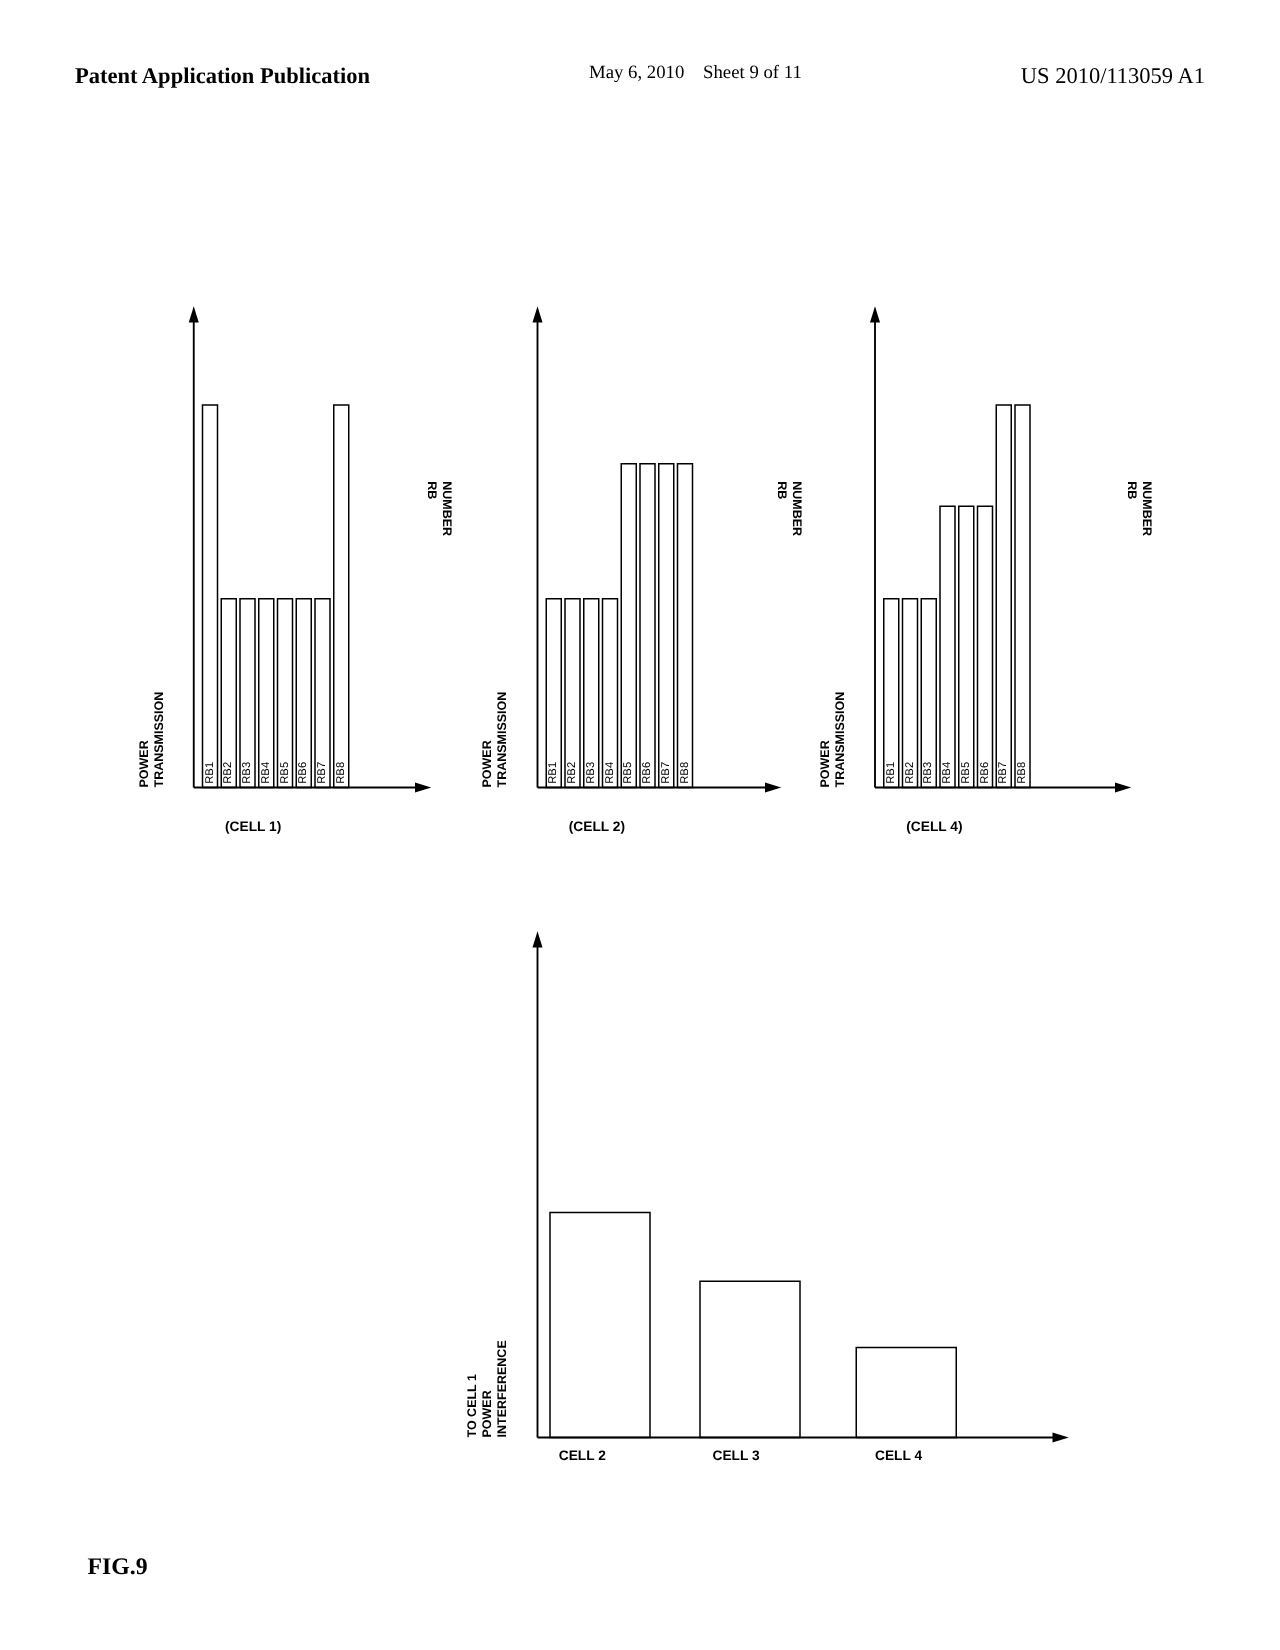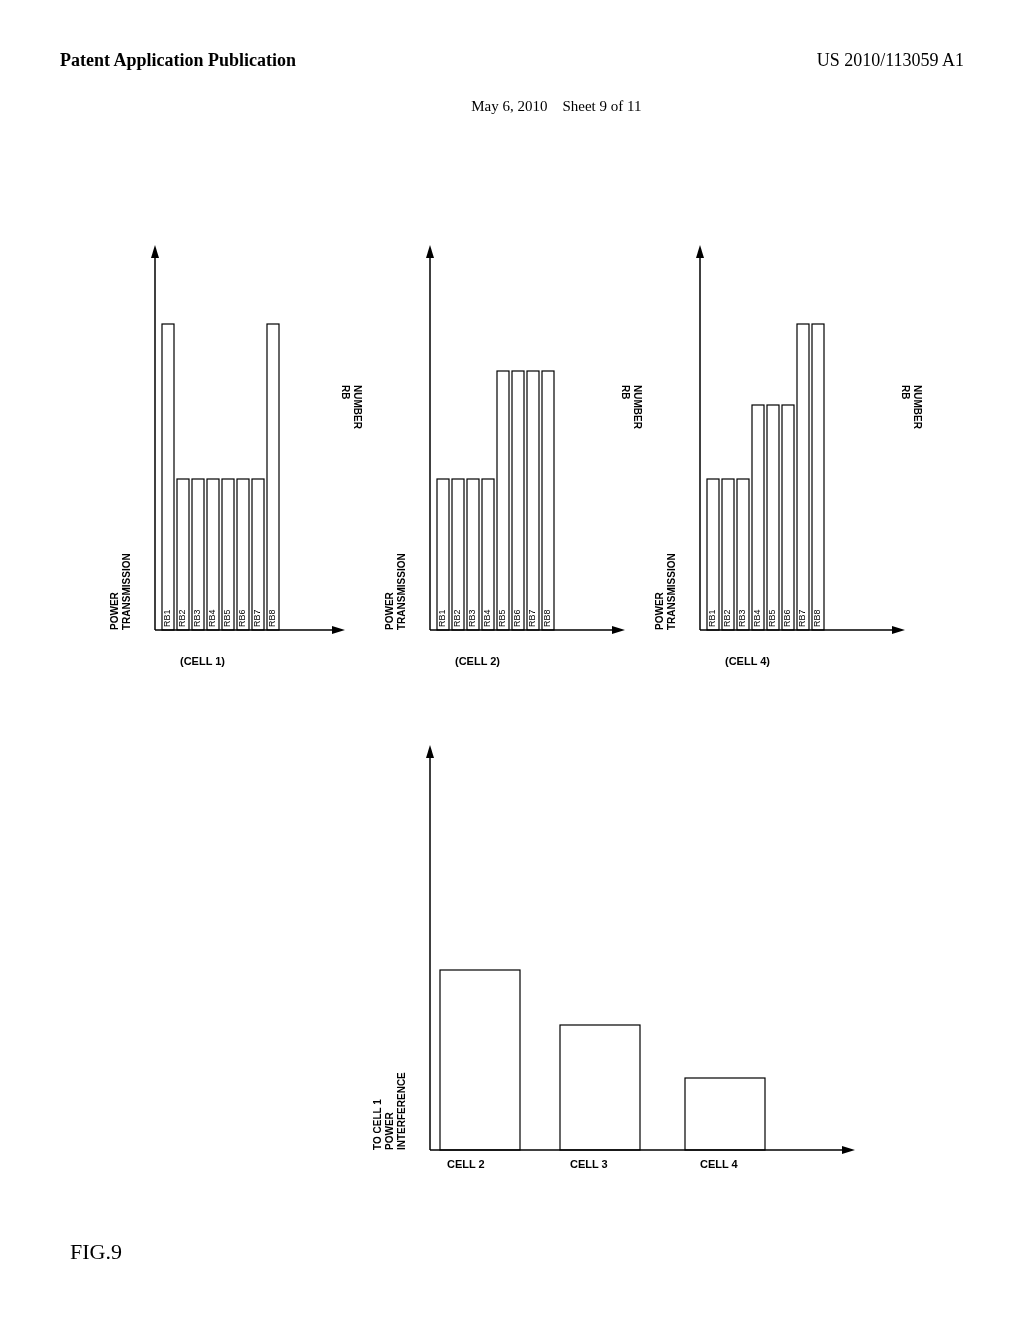--- a/index.html
+++ b/index.html
@@ -24,21 +24,20 @@
     }
 
     .header-left {
       font-size: 18px;
       font-weight: bold;
     }
 
     .header-center {
       font-size: 15px;
       text-align: center;
-      margin-top: 48px;
     }
 
     .header-right {
       font-size: 18px;
       text-align: right;
     }
   </style>
 </head>
 <body>
 
@@ -173,13 +172,13 @@
   <text x="700" y="1068" font-size="11" font-weight="bold" font-family="Arial, sans-serif">CELL 4</text>
 
   <rect x="440" y="870" width="80" height="180" fill="none" stroke="black" stroke-width="1.2"></rect>
 
   <rect x="560" y="925" width="80" height="125" fill="none" stroke="black" stroke-width="1.2"></rect>
 
   <rect x="685" y="978" width="80" height="72" fill="none" stroke="black" stroke-width="1.2"></rect>
 
 </svg>
 
-<div style="position:absolute; bottom:55px; left:70px; font-size:22px; font-weight:normal; font-family:'Times New Roman', serif;">FIG.9</div>
+<div style="position:absolute; bottom:55px; left:70px; font-size:19px; font-weight:bold; font-family:'Times New Roman', serif;">FIG.9</div>
 
 </body></html>

